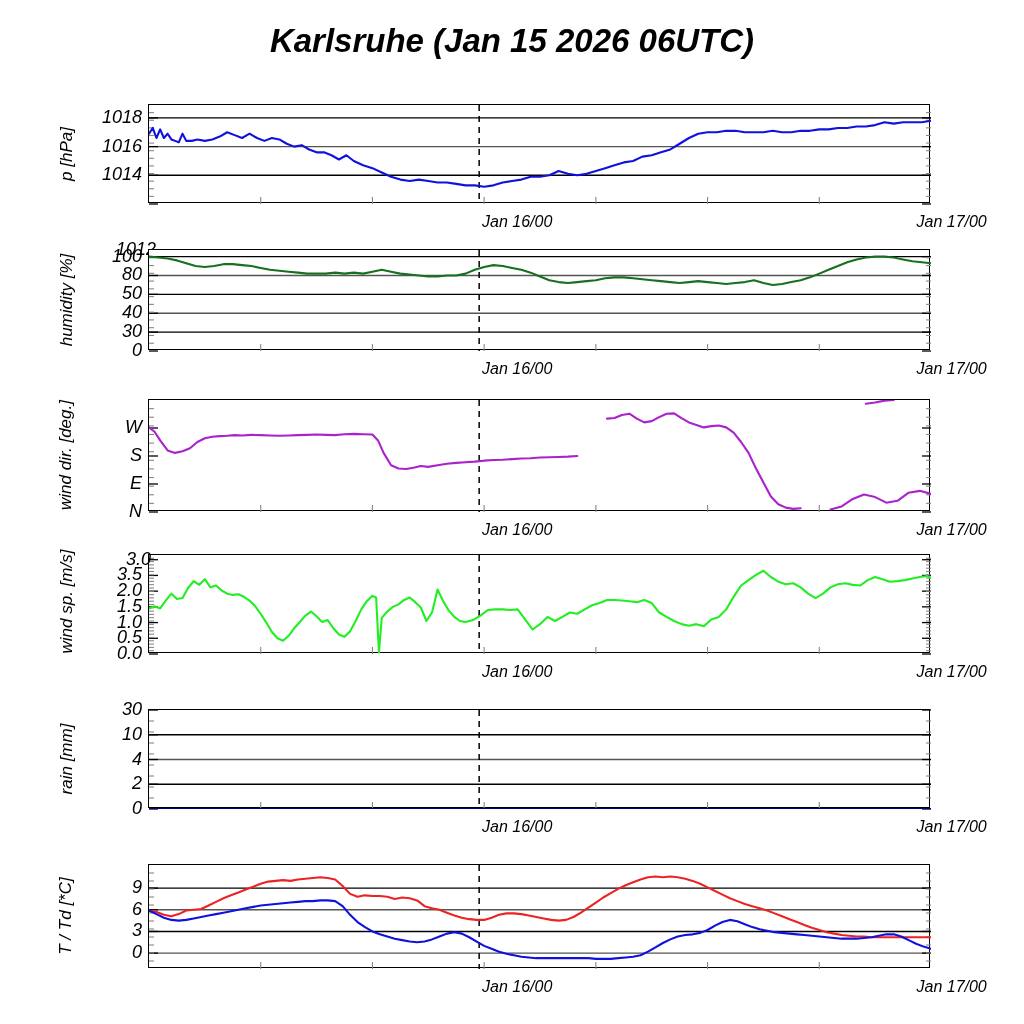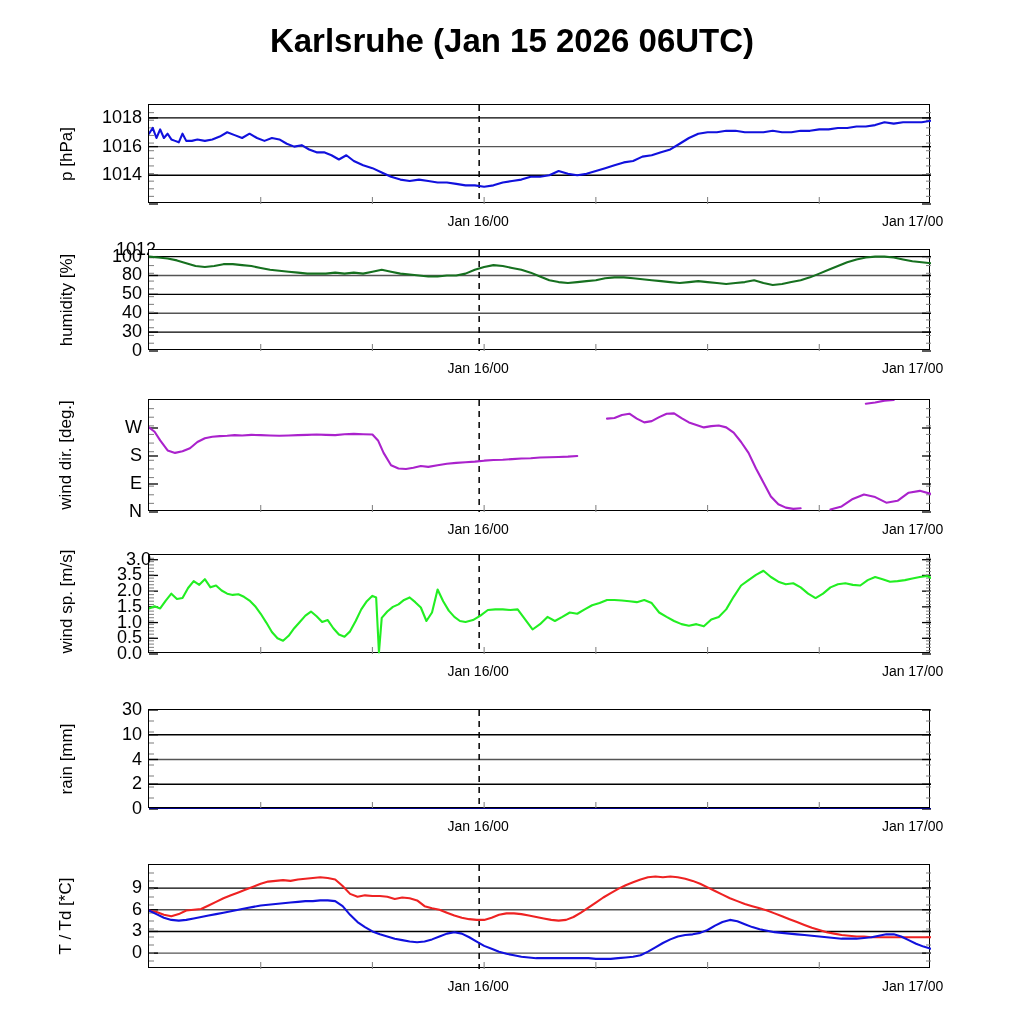--- a/index.html
+++ b/index.html
@@ -1,39 +1,39 @@
 <!DOCTYPE html>
 <html><head>
 <meta charset="utf-8">
 <title>Karlsruhe meteogram</title>
 <style>
   html,body{margin:0;padding:0;background:#ffffff;}
   body{width:1024px;height:1024px;font-family:"Liberation Sans","DejaVu Sans",sans-serif;color:#000;overflow:hidden;}
-  #meteogram{position:relative;width:1024px;height:952px;}
+  #meteogram{position:relative;width:1024px;height:952px;font-style:italic;}
   .chart-title{
     position:absolute;left:0;top:22px;width:1024px;text-align:center;
     font-size:33px;font-weight:bold;letter-spacing:0px;color:#000;
     font-family:"Liberation Sans","DejaVu Sans",sans-serif;
   }
   .plot-frame{
     position:absolute;border:1.6px solid #000;background:#ffffff;box-sizing:border-box;
   }
   .ylabel{
     position:absolute;
     font-size:17px;
     transform-origin:center center;
     white-space:nowrap;
     text-align:center;
   }
   .ytick-label{
     position:absolute;right:0;font-size:18px;text-align:right;white-space:nowrap;
     transform:translateY(-50%);
   }
   .xtick-label{
-    position:absolute;font-size:14px;white-space:nowrap;transform:translateX(-50%);
+    position:absolute;font-size:16px;white-space:nowrap;transform:translateX(-50%);margin-left:39px;
   }
   svg{display:block;overflow:visible;}
   .gridline{stroke:#555;stroke-width:1.4;}
   .gridline-dark{stroke:#000;stroke-width:1.4;}
   .tickmark{stroke:#000;stroke-width:1.3;}
   .tickmark-minor{stroke:#888;stroke-width:1.1;}
   .nowline{stroke:#000;stroke-width:1.5;stroke-dasharray:6 5;}
   .dataline{fill:none;stroke-width:2.1;stroke-linejoin:round;stroke-linecap:round;}
 </style>
 </head>

